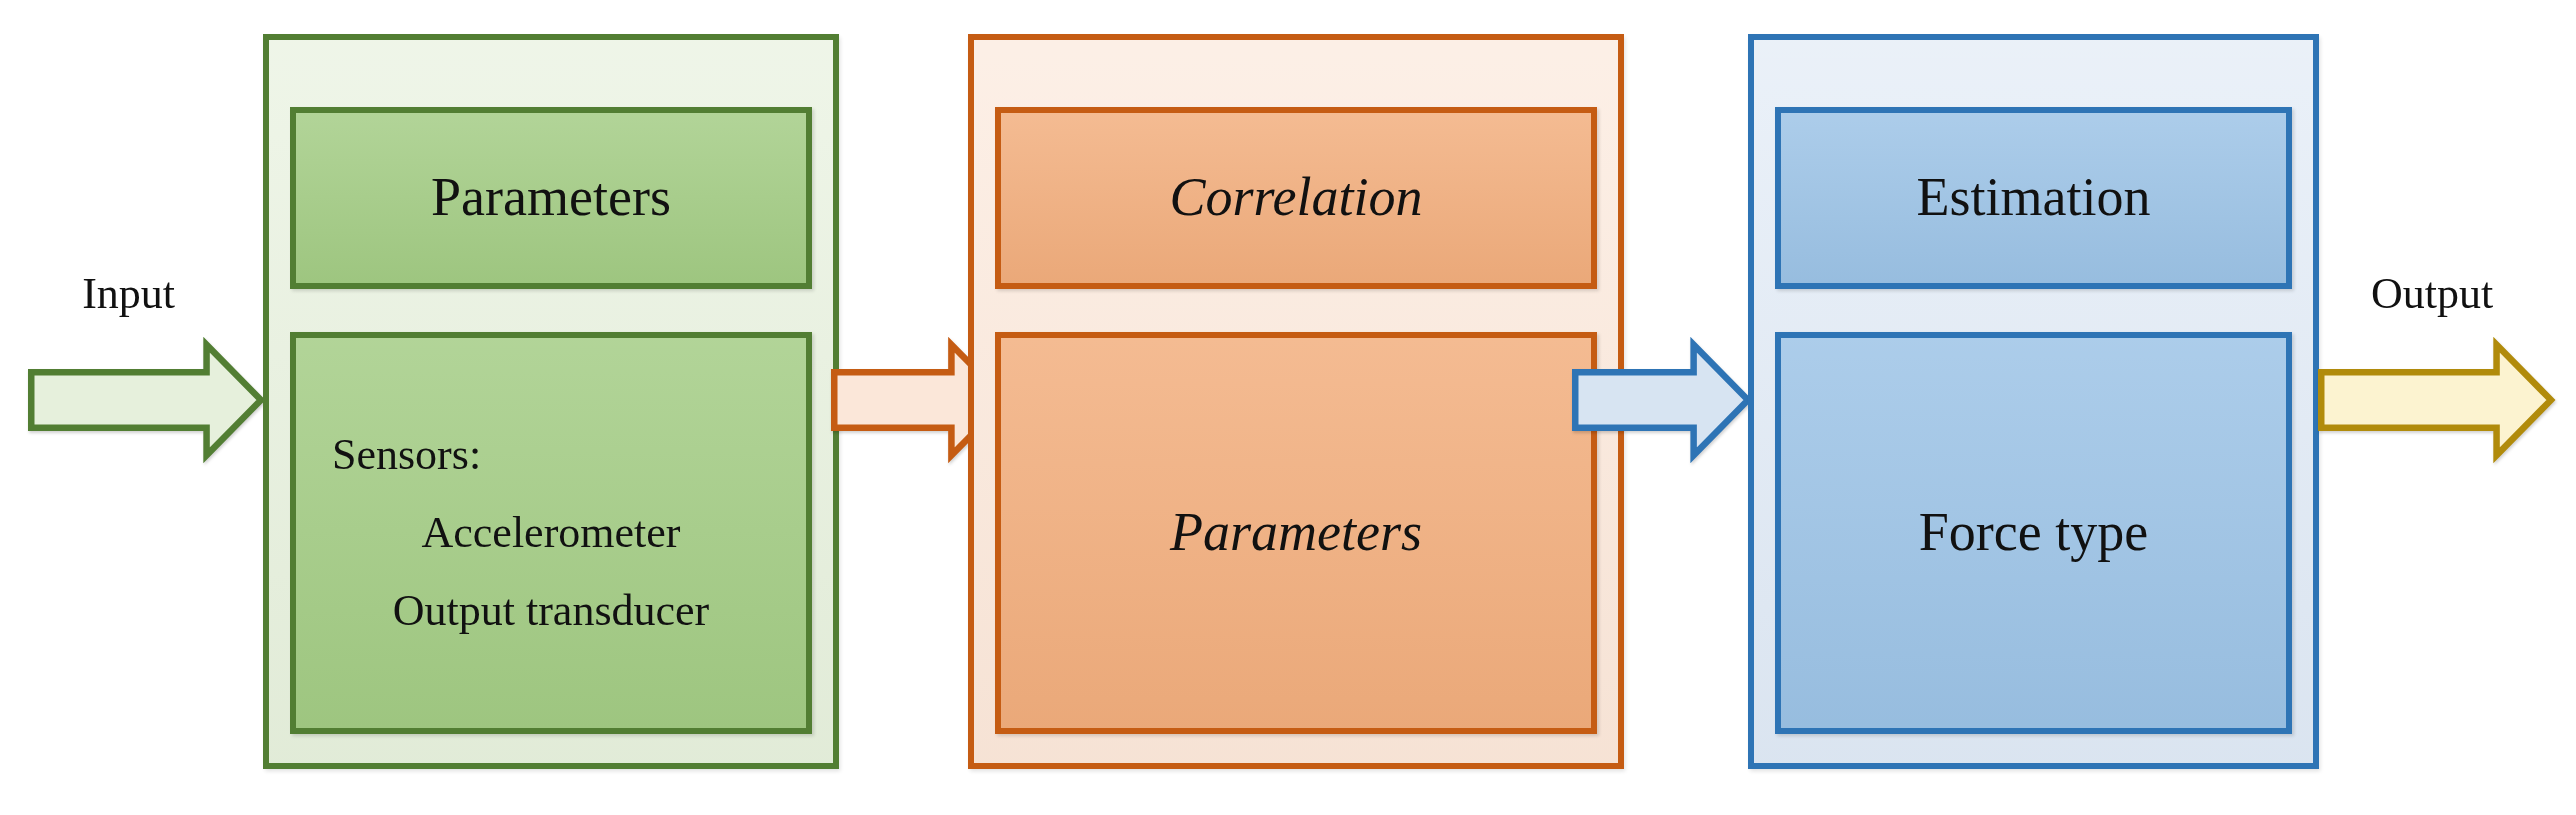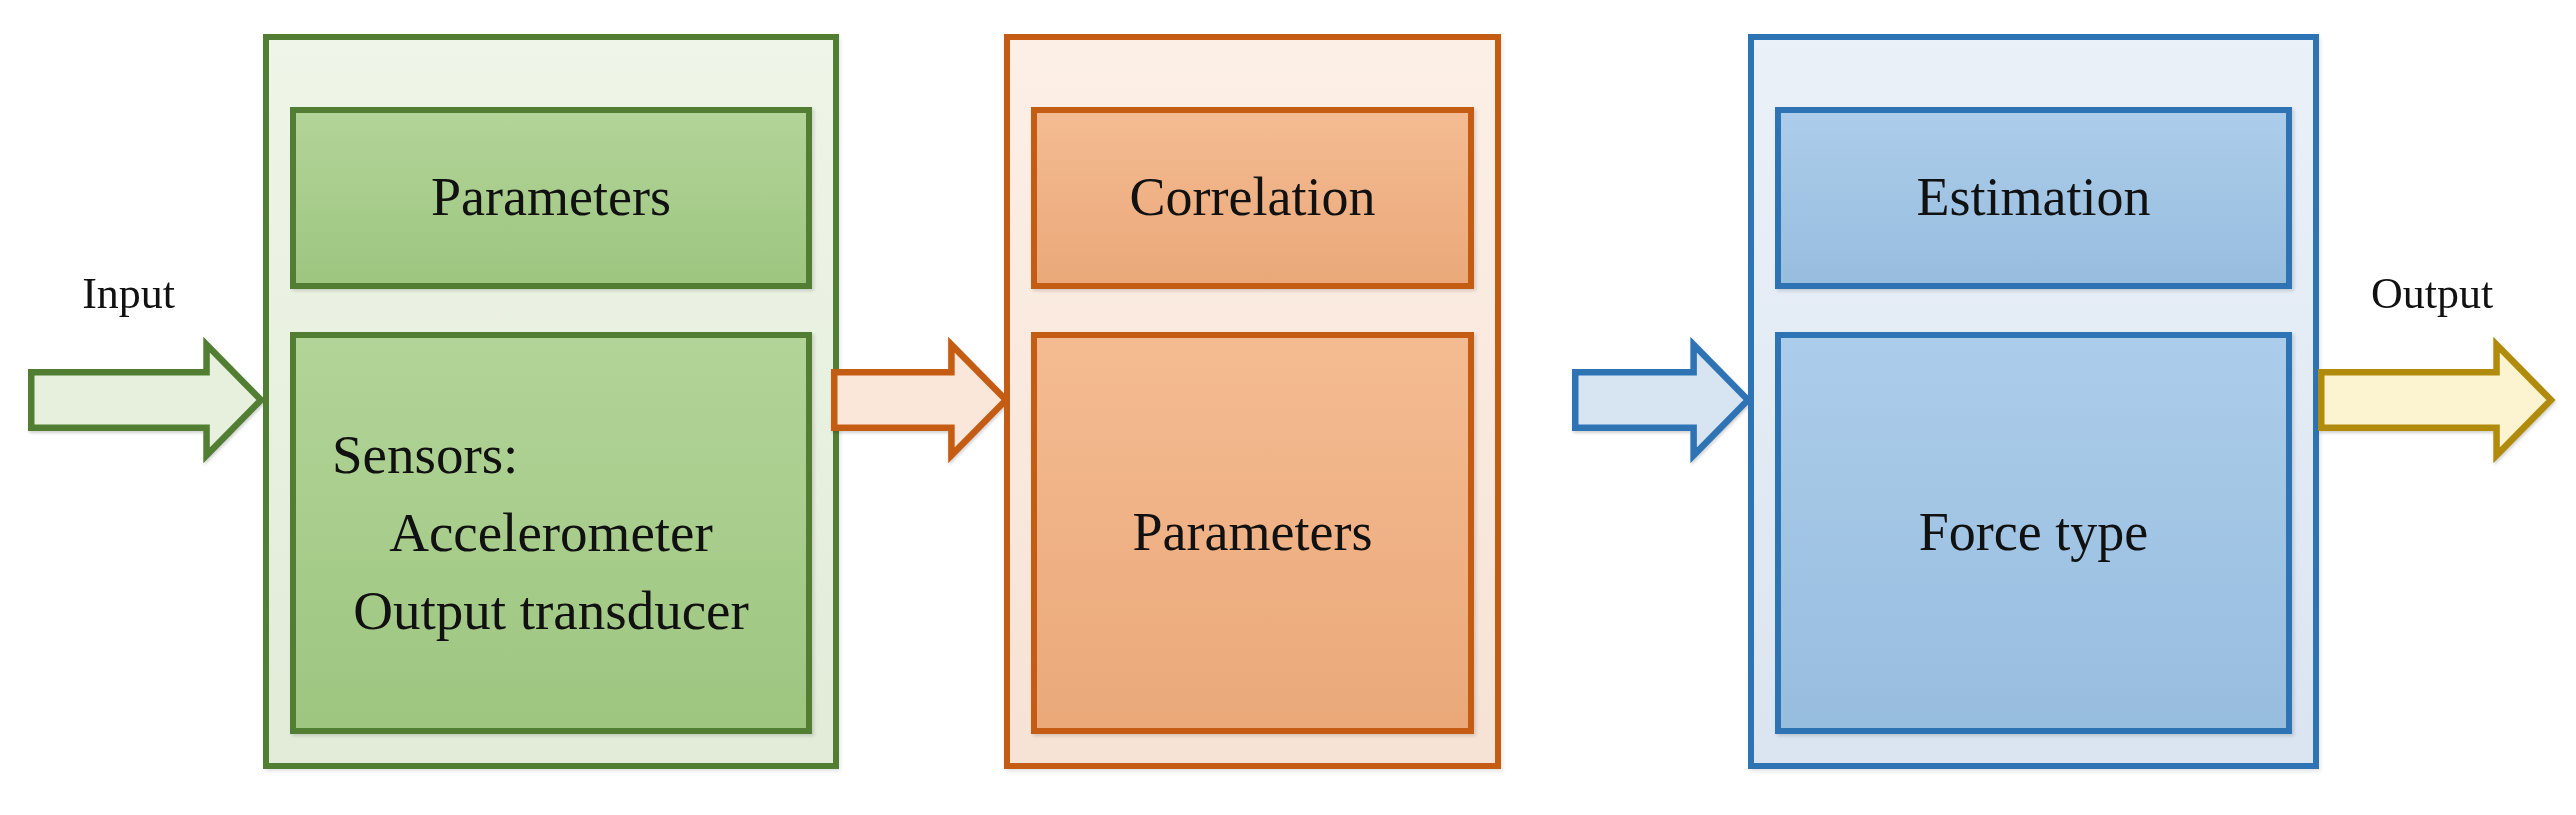--- a/index.html
+++ b/index.html
@@ -20,21 +20,21 @@
   .block {
     position: absolute;
     top: 34px;
     height: 735px;
     box-sizing: border-box;
     border: 6.5px solid #000;
     box-shadow: 2.4px 3.3px 4.1px rgba(0,0,0,0.12);
     background-image: linear-gradient(rgba(255,255,255,0.35), rgba(0,0,0,0.02));
   }
   .block.green  { left: 263px;  width: 576px; border-color: var(--green-border,#527e33);  background-color: var(--green-pale,#e6f0dc); }
-  .block.orange { left: 1004px; width: 497px; border-color: var(--orange-border,#c55c13); background-color: var(--orange-pale,#fbe7d9); }
+  .block.orange { left: 968px; width: 656px; border-color: var(--orange-border,#c55c13); background-color: var(--orange-pale,#fbe7d9); font-style: italic; }
   .block.blue   { left: 1748px; width: 571px; border-color: var(--blue-border,#2e74b5);   background-color: var(--blue-pale,#dfe9f5); padding-left: 31px; }
 
   
   .inner {
     position: absolute;
     left: 21px;
     right: 21px;
     box-sizing: border-box;
     border: 6.5px solid #000;
     box-shadow: 1.6px 2.4px 3.3px rgba(0,0,0,0.14);
@@ -57,21 +57,21 @@
     white-space: nowrap;
   }
 
   
   .inner.sensors {
     flex-direction: column;
     align-items: stretch;
     justify-content: center;
   }
   .sensor-line {
-    font-size: 55px;
+    font-size: 44px;
     line-height: 78px;
     text-align: center;
     color: var(--text, #111111);
     white-space: nowrap;
   }
   .sensor-line.first {
     text-align: left;
     padding-left: 36px;
   }
 

